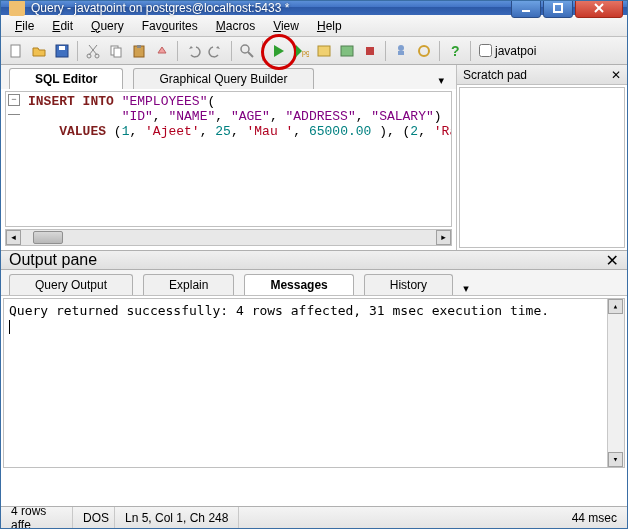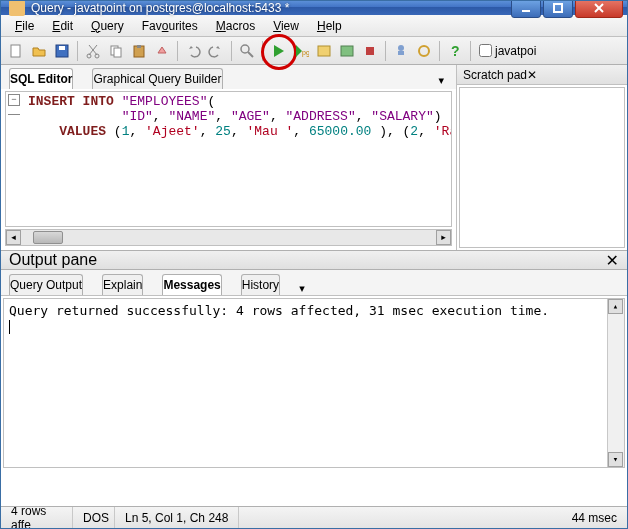--- a/index.html
+++ b/index.html
@@ -28,21 +28,21 @@
   .circled::after { content:''; position:absolute; left:-6px; top:-6px; width:30px; height:30px; border:3px solid #d00000; border-radius:50%; pointer-events:none; }
   .tb-check { display:flex; align-items:center; padding: 0 4px; font-size:12px; gap:3px;}
   .tb-check input { width:13px; height:13px; }
   
   
   .mainrow { display:flex; height: 185px; }
   .leftcol { flex:1; display:flex; flex-direction:column; border-right:1px solid #c0c0c0; min-width:0; }
   
   
   .tabs { height:24px; display:flex; align-items:flex-end; padding:2px 8px 0; background:#f4f4f4; }
-  .tab { padding:3px 0; font-size:12px; border:1px solid #b0b0b0; border-bottom:none; background:#f0f0f0; margin-right:19px; border-radius:3px 3px 0 0; }
+  .tab { padding:3px 25px; font-size:12px; border:1px solid #b0b0b0; border-bottom:none; background:#f0f0f0; margin-right:10px; border-radius:3px 3px 0 0; }
   .tab.active { background:#fff; font-weight:bold; }
   .tabs .spacer { flex:1; }
   .tabs .arrow { padding:2px 4px; }
   
   
   .prevrow { height:28px; background:linear-gradient(to bottom,#f0f0f0,#e4e4e4); border-top:1px solid #c8c8c8; border-bottom:1px solid #c8c8c8; display:flex; align-items:center; padding:0 6px; gap:6px; font-size:12px; }
   .prevrow select { flex:1; height:20px; background:linear-gradient(to bottom,#f8f8f8,#e0e0e0); border:1px solid #a0a0a0; border-radius:2px; }
   .btn { height:20px; padding:0 12px; background:linear-gradient(to bottom,#f8f8f8,#e0e0e0); border:1px solid #a0a0a0; border-radius:3px; font-size:12px; }
   .btn[disabled]{ color:#999; }
   
@@ -56,21 +56,21 @@
   .str { color:#b00020; }
   .num { color:#008080; }
   
   .hscroll { height:17px; background:#f0f0f0; border:1px solid #c0c0c0; margin:0 4px 4px; display:flex; align-items:center; }
   .hscroll .track { flex:1; height:15px; background:#e8e8e8; position:relative; }
   .hscroll .thumb { position:absolute; left:12px; top:1px; width:30px; height:13px; background:linear-gradient(to bottom,#d8d8d8,#b8b8b8); border:1px solid #909090; border-radius:2px;}
   .hscroll .arr { width:15px; height:15px; background:#e0e0e0; border:1px solid #a0a0a0; font-size:9px; text-align:center; line-height:13px;}
   
   
   .scratch { width:170px; background:#fff; display:flex; flex-direction:column; }
-  .scratch-head { height:20px; background:linear-gradient(to bottom,#f0f0f0,#e0e0e0); border-bottom:1px solid #c0c0c0; display:flex; align-items:center; padding:0 6px; font-size:12px; }
+  .scratch-head { height:20px; background:linear-gradient(to bottom,#f0f0f0,#e0e0e0); border-bottom:1px solid #c0c0c0; display:flex; align-items:center; padding:0 6px; font-size:12px; justify-content:space-between;}
   .scratch-body { flex:1; border:1px solid #c0c0c0; margin:2px; }
   
   
   .panehead { height:20px; background:linear-gradient(to bottom,#f0f0f0,#e0e0e0); border-top:1px solid #b0b0b0; border-bottom:1px solid #b0b0b0; display:flex; align-items:flex-start; padding:0 8px; font-size:16px; justify-content:space-between;}
   .outtabs { height:26px; display:flex; align-items:flex-end; padding:2px 8px 0; background:#f4f4f4; border-bottom:1px solid #c0c0c0;}
   .output-body { height:170px; background:#fff; border:1px solid #c0c0c0; margin:2px; font-family: Consolas, monospace; font-size:13px; padding:4px 5px; line-height:16px; position:relative; }
   .cursor { display:inline-block; width:1px; height:14px; background:#000; vertical-align:text-bottom; }
   .output-body .vsb { position:absolute; right:0; top:0; width:17px; height:100%; background:#f0f0f0; border-left:1px solid #c8c8c8;}
   .vsb .arr { width:15px;height:15px;background:#e0e0e0;border:1px solid #a0a0a0;font-size:9px;text-align:center;line-height:13px;position:absolute;}
   

